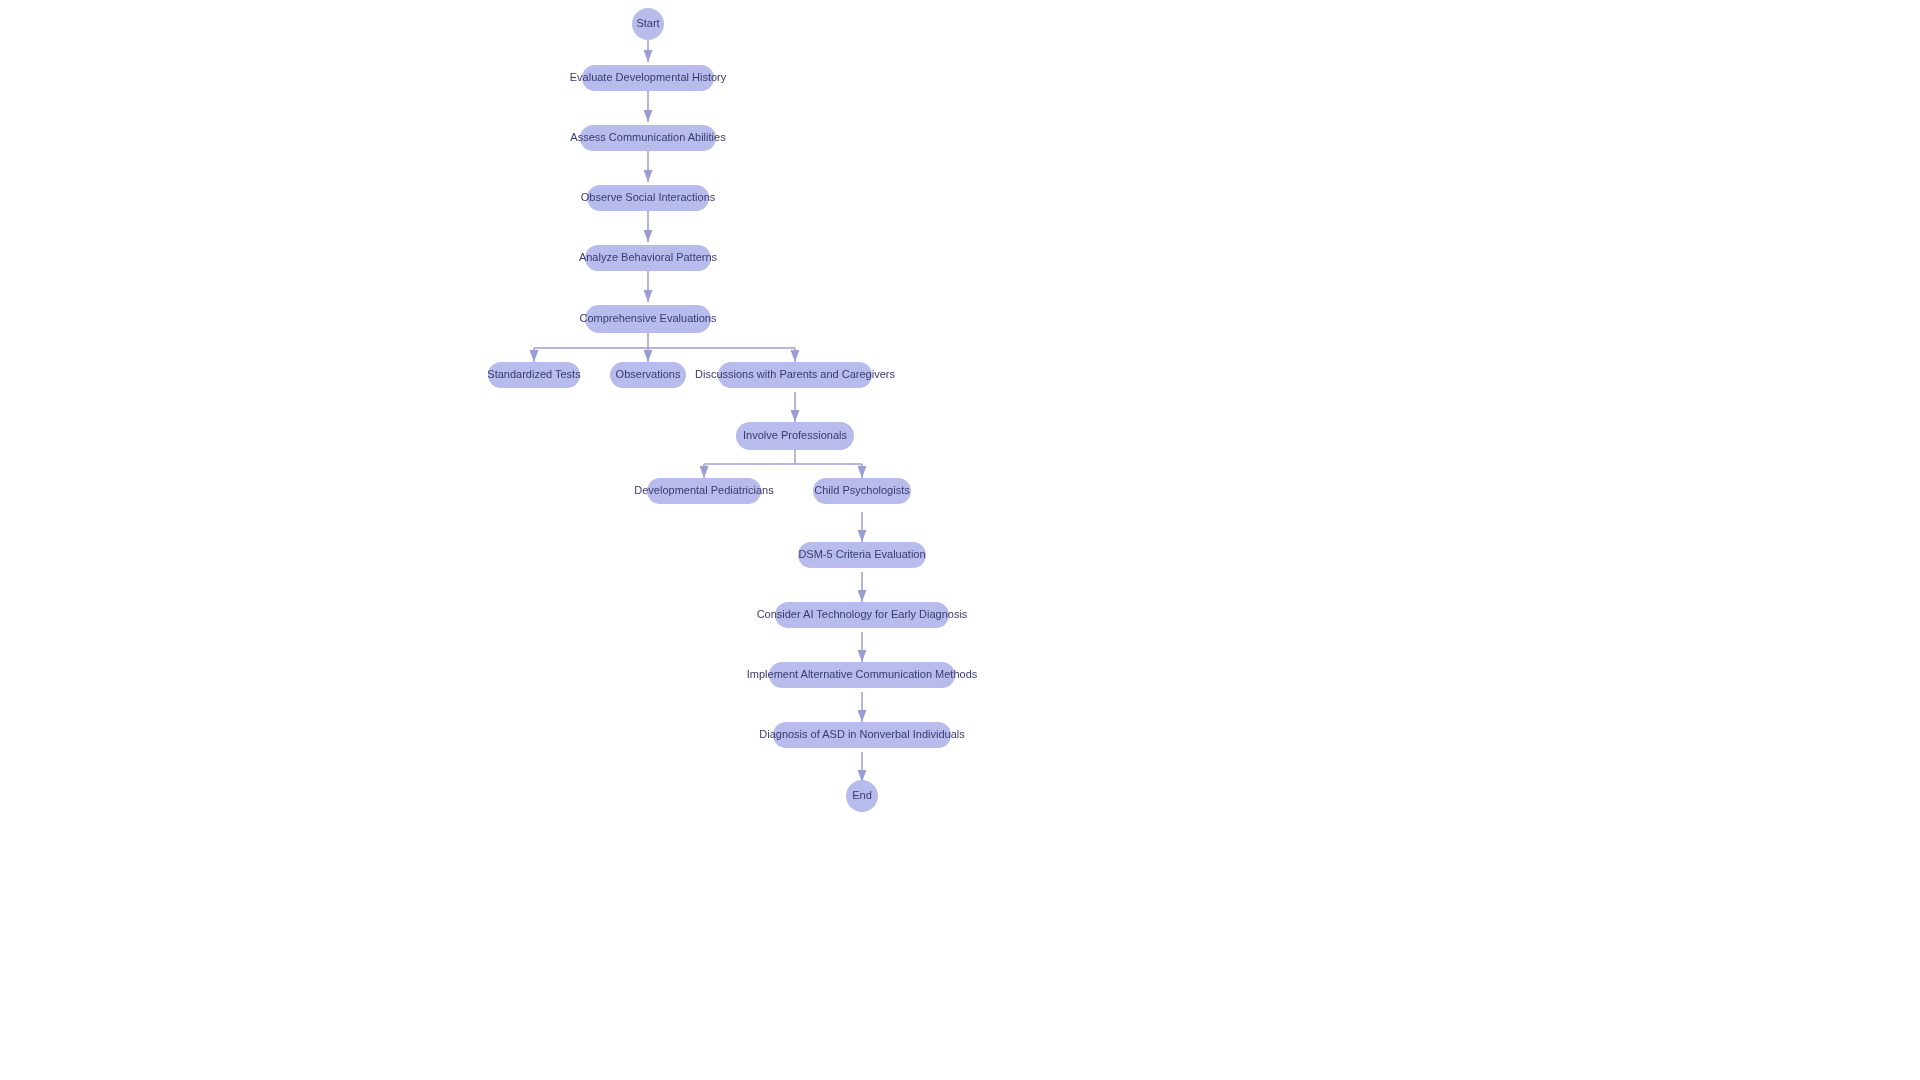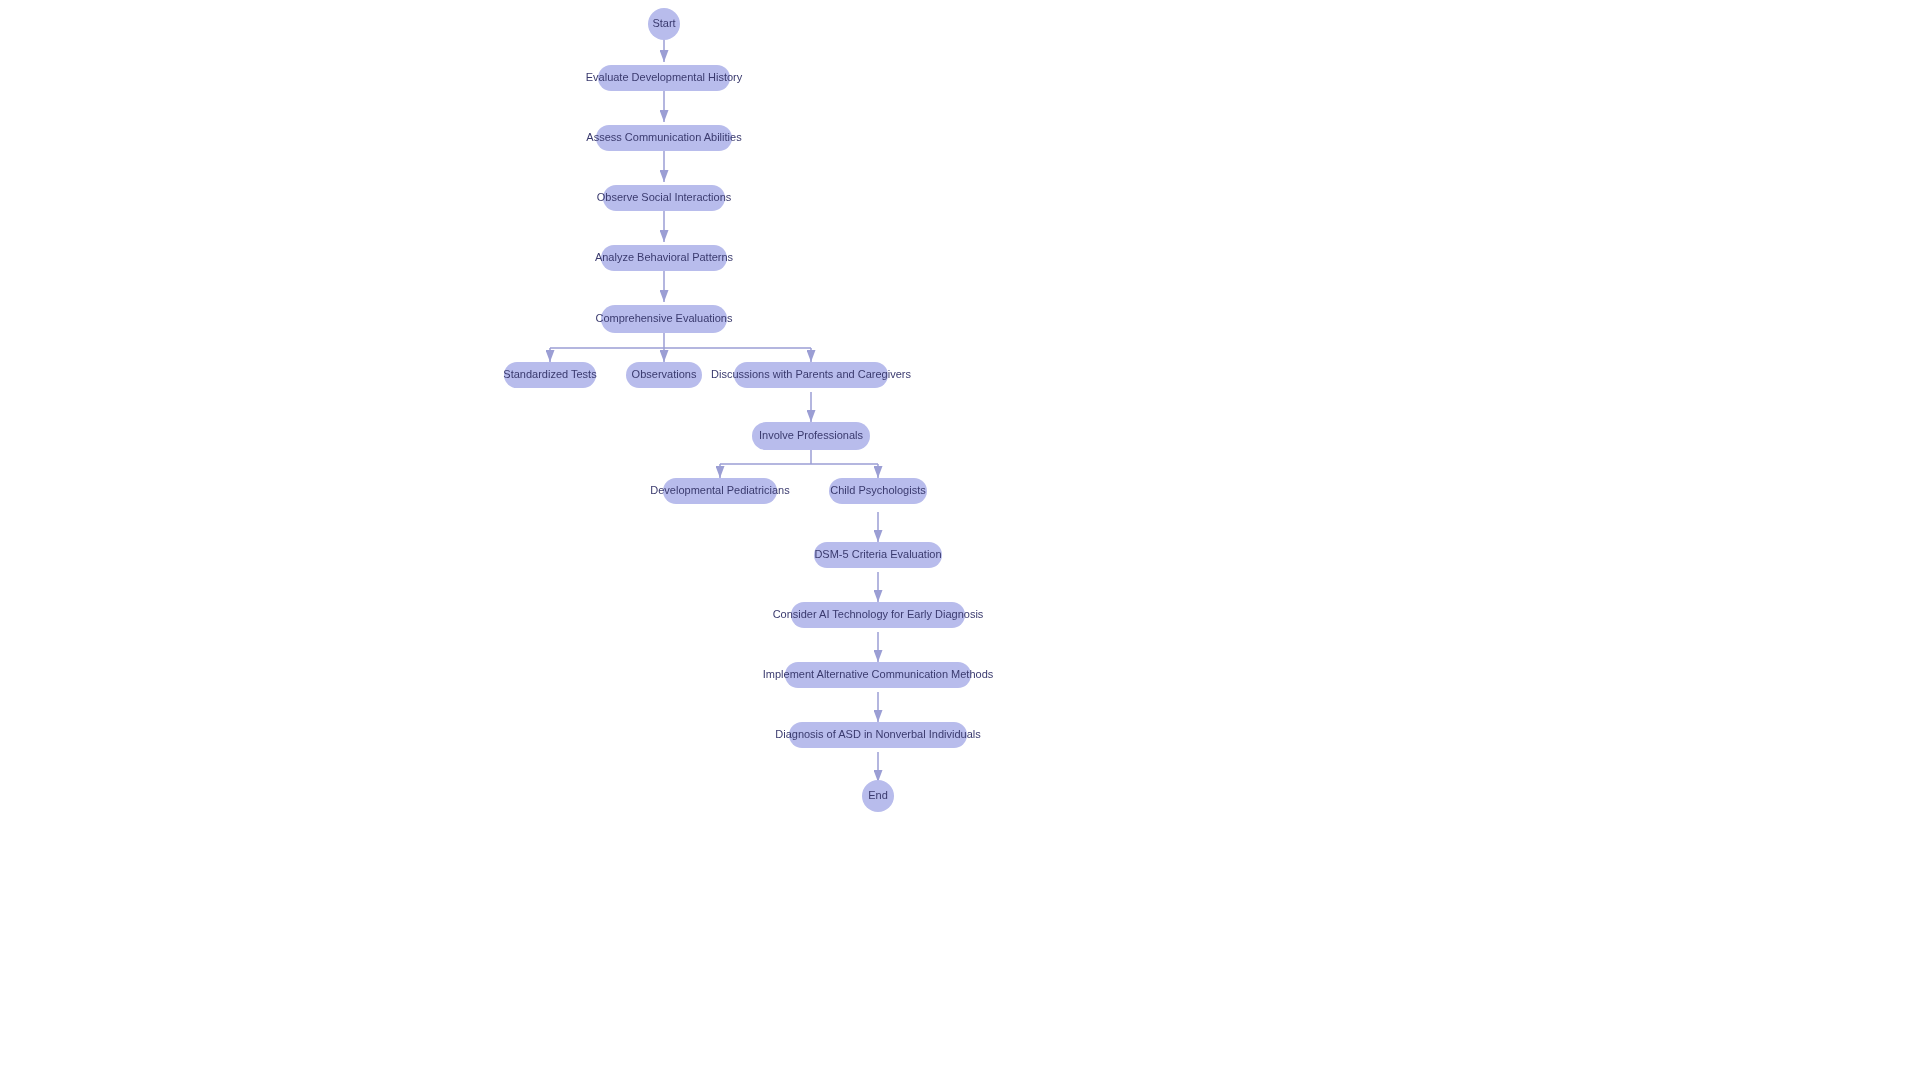--- a/index.html
+++ b/index.html
@@ -10,21 +10,20 @@
       height: 1080px;
       overflow: hidden;
       position: relative;
     }
     .flowchart-container {
       position: absolute;
       top: 0;
       left: 0;
       width: 1920px;
       height: 1080px;
-      padding-left: 16px;
     }
     svg {
       width: 1920px;
       height: 1080px;
     }
     .node-text {
       font-family: Arial, sans-serif;
       font-size: 11px;
       fill: #3a3a6e;
       text-anchor: middle;

